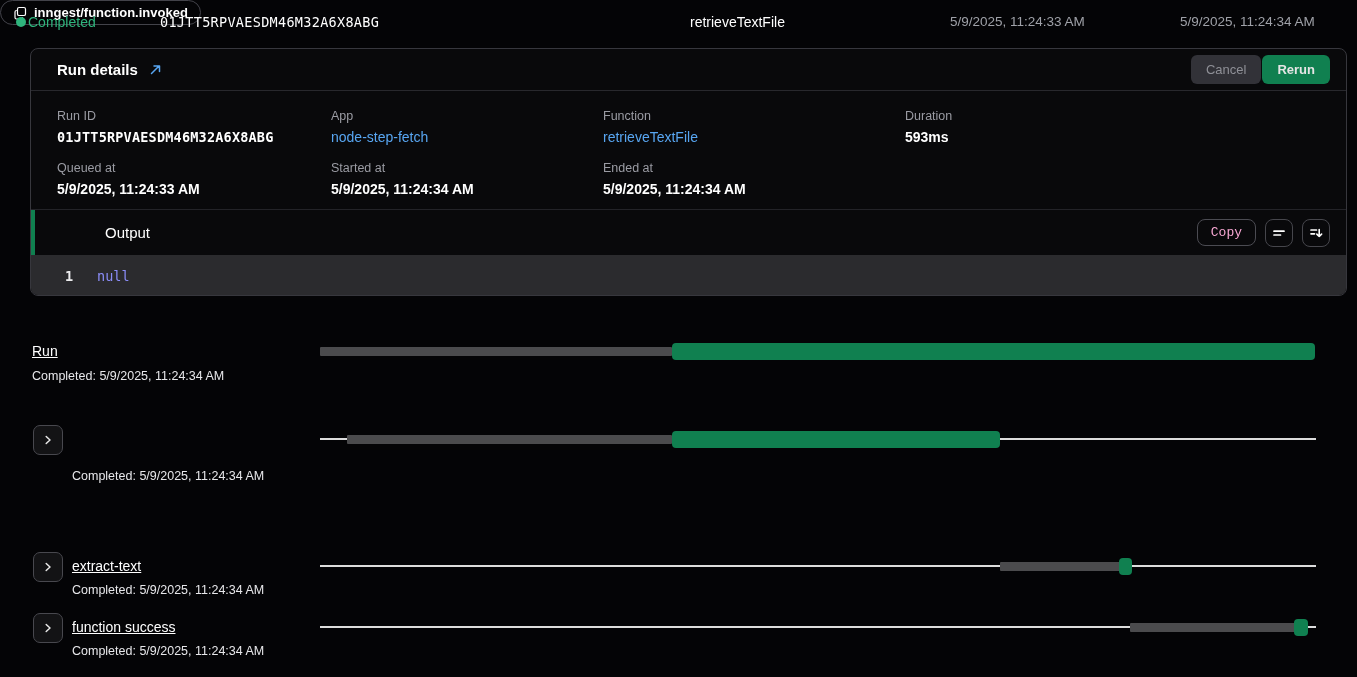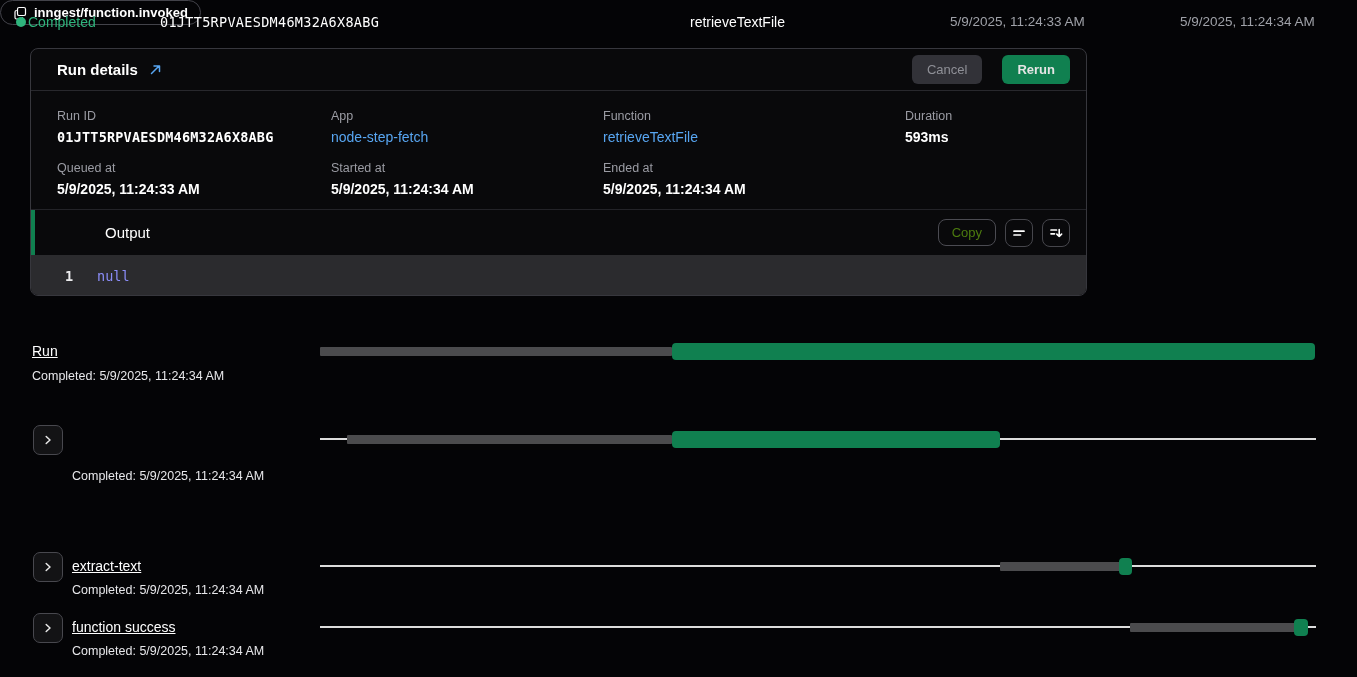--- a/index.html
+++ b/index.html
@@ -13,46 +13,46 @@
   .dot{width:10px;height:10px;border-radius:50%;background:var(--status-green);}
   .status-label{color:var(--status-green);font-size:14px;}
   .runid-top{left:160px;font-family:"DejaVu Sans Mono",monospace;font-size:13.5px;letter-spacing:.3px;}
   .badge{left:456px;top:9px;height:25px;display:flex;align-items:center;gap:7px;padding:0 12px;
          border:1px solid #43434a;border-radius:999px;font-size:13px;font-weight:700;background:transparent;color:#fff;cursor:pointer;}
   .fn-top{left:690px;font-size:14px;font-weight:500;}
   .ts{color:#9fa1a8;font-size:13.5px;}
   .ts1{left:950px;} .ts2{left:1180px;}
 
   
-  .panel{position:absolute;left:30px;top:48px;width:1057px;height:248px;box-sizing:border-box;
+  .panel{position:absolute;left:30px;top:48px;width:1317px;height:248px;box-sizing:border-box;
          border:1px solid #37373d;border-radius:8px;background:#09090b;overflow:hidden;}
   .panel-header{position:absolute;top:0;left:0;right:0;height:42px;border-bottom:1px solid #28282d;
                 display:flex;align-items:center;padding:0 16px 0 26px;box-sizing:border-box;}
   .panel-title{font-size:15px;font-weight:600;}
   .ext-link{margin-left:11px;display:flex;cursor:pointer;}
-  .header-actions{margin-left:auto;display:flex;gap:20px;align-items:flex-end;}
+  .header-actions{margin-left:auto;display:flex;gap:1px;align-items:flex-end;}
   .btn{border:none;border-radius:6px;padding:7px 15px;font-size:13px;font-family:inherit;cursor:pointer;}
   .btn-cancel{background:#323238;color:#8f9097;font-weight:500;}
   .btn-rerun{background:var(--accent-green);color:#e5e5e5;font-weight:700;}
 
   .field{position:absolute;}
   .field .lbl{font-size:12.5px;color:#9b9ca4;margin-bottom:6px;}
   .field .val{font-size:14px;font-weight:700;color:#fff;}
   .field .val.mono{font-family:"DejaVu Sans Mono",monospace;font-size:13.5px;font-weight:700;letter-spacing:.2px;}
   .field .val.link{color:var(--link-blue);font-weight:500;cursor:pointer;}
   .f0{left:26px;top:60px;} .f1{left:300px;top:60px;} .f2{left:572px;top:60px;} .f3{left:845px;top:60px;margin-left:29px;}
   .f4{left:26px;top:112px;} .f5{left:300px;top:112px;} .f6{left:572px;top:112px;}
 
   .output-header{position:absolute;left:0;right:0;top:160px;height:46px;border-top:1px solid #232328;
                  display:flex;align-items:center;padding:0 16px 0 26px;box-sizing:border-box;}
   .output-accent{position:absolute;left:0;top:0;bottom:0;width:4px;background:var(--accent-green);}
   .output-title{font-size:15px;margin-left:48px;}
   .output-actions{margin-left:auto;display:flex;gap:9px;align-items:center;}
-  .btn-copy{background:transparent;color:#4d7c0f;border:1px solid #4b4b52;border-radius:8px;
-            padding:5px 13px;font-size:13px;font-family:Liberation Sans, sans-serif;cursor:pointer;}
+  .btn-copy{background:transparent;color:#f9a8d4;border:1px solid #4b4b52;border-radius:8px;
+            padding:5px 13px;font-size:13px;font-family:Liberation Mono, monospace;cursor:pointer;}
   .icon-btn{width:28px;height:28px;border:1px solid #46464c;border-radius:8px;background:transparent;
             display:flex;align-items:center;justify-content:center;padding:0;cursor:pointer;}
   .code-area{position:absolute;left:0;right:0;top:206px;bottom:0;background:#2b2b2e;
              font-family:"DejaVu Sans Mono",monospace;font-size:13.5px;}
   .line-num{position:absolute;left:34px;top:13px;color:#ececee;font-weight:700;}
   .code-text{position:absolute;left:66px;top:13px;color:var(--code-purple);}
 
   
   .t-row{position:absolute;left:0;width:100%;}
   .row-0{top:333px;height:62px;} .row-1{top:424px;height:72px;}

